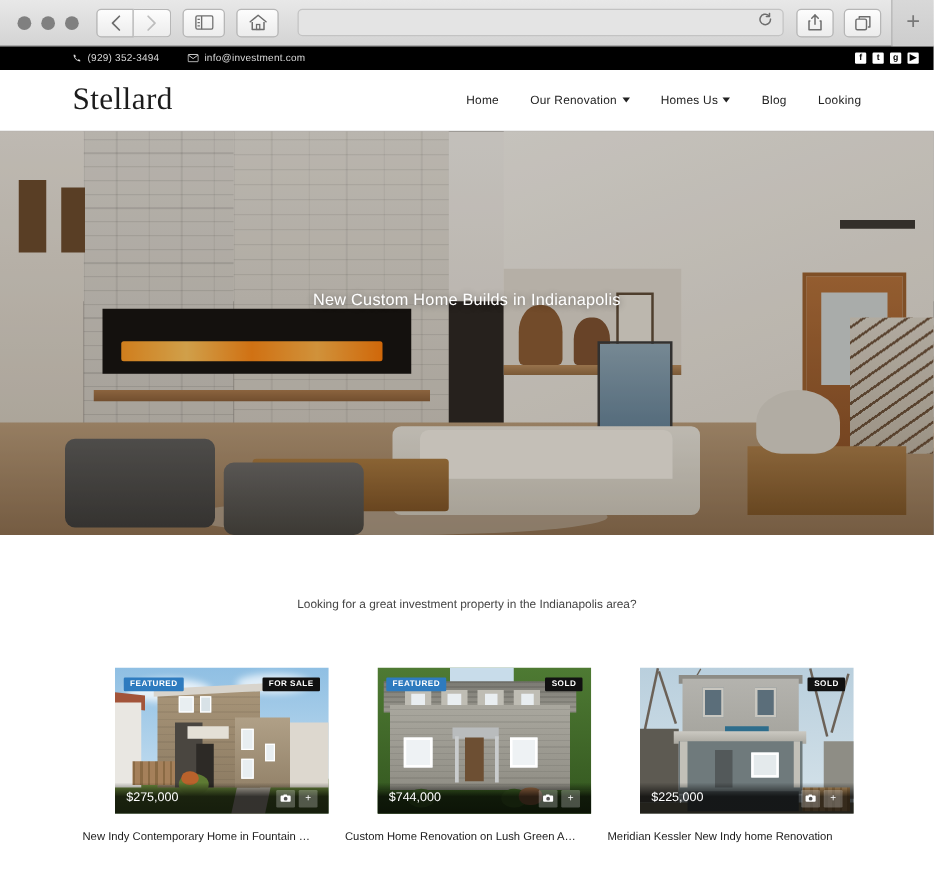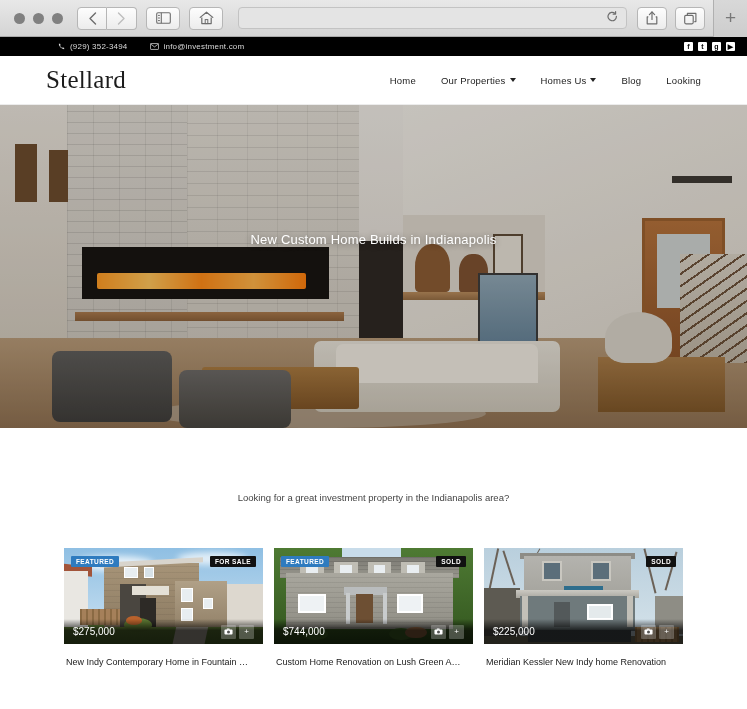--- a/index.html
+++ b/index.html
@@ -76,21 +76,21 @@
     font-size: 7px; font-weight: bold;
     border-radius: 1px;
     line-height: 1;
   }
 
   
   .site-header {
     height: 49px;
     background: #ffffff;
     display: flex; align-items: center;
-    padding: 0 46px;
+    padding: 0 58px;
     border-bottom: 1px solid #ececec;
   }
   .logo {
     font-family: "Liberation Serif", serif;
     font-size: 25px;
     color: #1c1c1c;
     letter-spacing: .3px;
   }
   .main-nav { margin-left: auto; display: flex; align-items: center; gap: 25px; }
   .nav-link {
@@ -158,29 +158,29 @@
     text-align: center; color: #ffffff;
   }
   .hero-title { font-size: 27px; font-weight: 400; letter-spacing: .5px; text-shadow: 0 1px 6px rgba(0,0,0,.45); }
   .hero-sub { font-size: 13px; font-weight: 300; margin-top: 5px; letter-spacing: .2px; text-shadow: 0 1px 6px rgba(0,0,0,.45); }
 
   
   .featured { background: #ffffff; padding-top: 34px; }
   .featured-title {
     text-align: center; font-size: 18px; font-weight: bold; color: #1a1a1a; letter-spacing: .1px;
   }
-  .featured-sub { text-align: center; font-size: 9.5px; color: #444; margin-top: 30px; }
+  .featured-sub { text-align: center; font-size: 9.5px; color: #444; margin-top: 16px; }
 
   .cards {
     display: flex; gap: 11px;
     padding: 0 64px;
     margin-top: 45px;
   }
   .card { width: 203px; background: #fff; }
-  .card-media { position: relative; height: 96px; overflow: hidden; }
+  .card-media { position: relative; height: 117px; overflow: hidden; margin-left: 28px; }
 
   .badge {
     position: absolute; top: 8px;
     font-size: 6.5px; font-weight: bold; color: #fff;
     padding: 2px 5px; letter-spacing: .4px; border-radius: 1px;
   }
   .badge-featured { left: 7px; background: #2e7bbf; }
   .badge-status { right: 7px; background: #111; }
 
   .card-footer {
@@ -376,21 +376,21 @@
   </div>
 </div>
 
 <div class="site-header">
   <div class="logo">Stellard</div>
   <nav class="main-nav">
     <a class="nav-link">
       <span>Home</span>
     </a>
     <a class="nav-link">
-      <span>Our Properties</span>
+      <span>Our Renovation</span>
       <span class="caret"></span>
     </a>
     <a class="nav-link">
       <span>Homes Us</span>
       <span class="caret"></span>
     </a>
     <a class="nav-link">
       <span>Blog</span>
     </a>
     <a class="nav-link">

